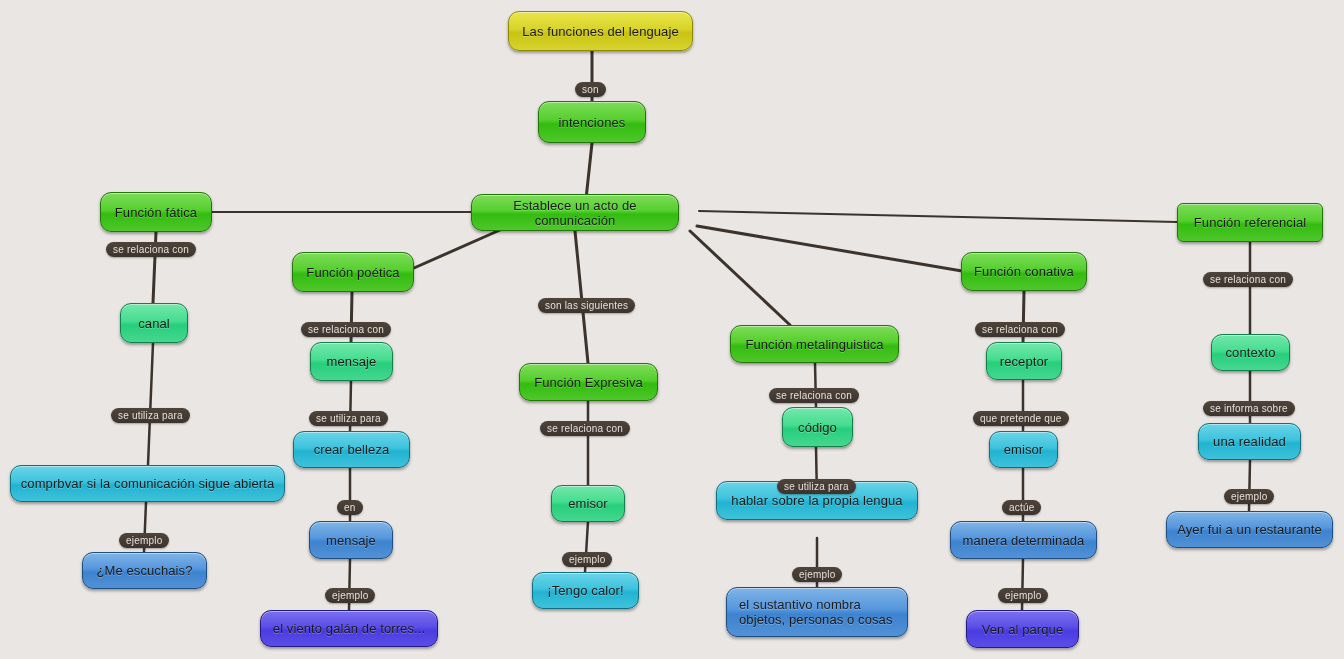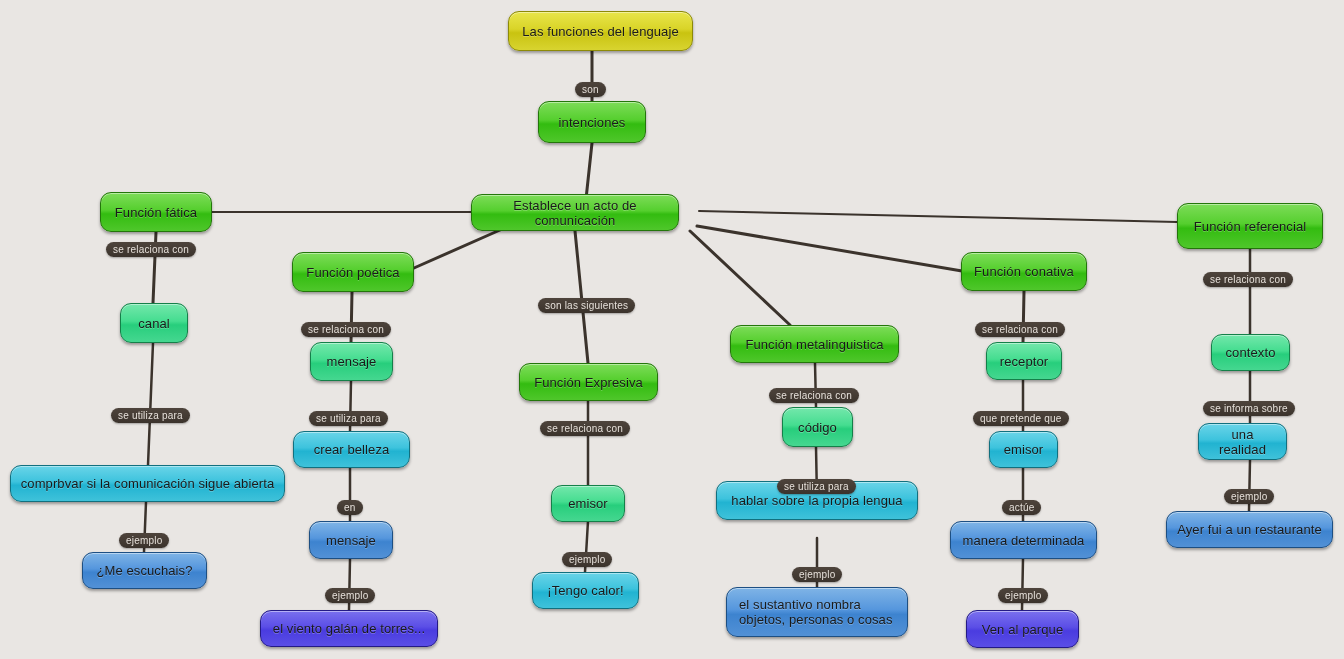--- a/index.html
+++ b/index.html
@@ -216,27 +216,27 @@
   <div class="node c-cyan" style="left:989px; top:431px; width:69px; height:37px;">
     <span>emisor</span>
   </div>
   <div class="node c-blue" style="left:950px; top:521px; width:147px; height:38px;">
     <span>manera determinada</span>
   </div>
   <div class="node c-indigo" style="left:966px; top:610px; width:113px; height:38px;">
     <span>Ven al parque</span>
   </div>
 
-  <div class="node c-green" style="left:1177px; top:203px; width:146px; height:46px;">
+  <div class="node c-green" style="left:1177px; top:203px; width:146px; height:39px;border-radius:6px;">
     <span>Función referencial</span>
   </div>
   <div class="node c-mint" style="left:1211px; top:334px; width:79px; height:37px;">
     <span>contexto</span>
   </div>
-  <div class="node c-cyan" style="left:1198px; top:423px; width:89px; height:37px;">
+  <div class="node c-cyan" style="left:1198px; top:423px; width:103px; height:37px;">
     <span>una realidad</span>
   </div>
   <div class="node c-blue" style="left:1166px; top:511px; width:167px; height:37px;text-align:right;">
     <span>Ayer fui a un restaurante</span>
   </div>
 
   <div class="link-label" style="left:575px; top:82px;">
     <span>son</span>
   </div>
   <div class="link-label" style="left:538px; top:298px;">

